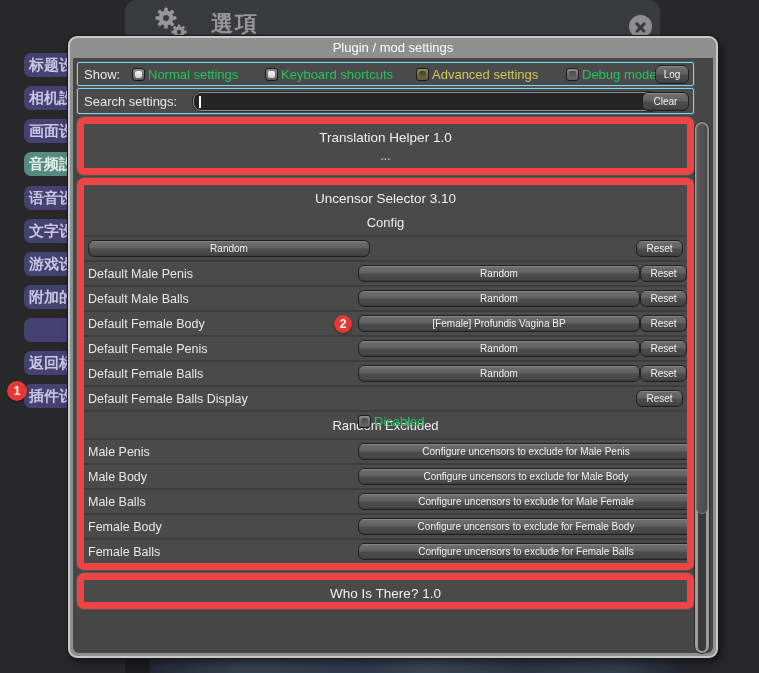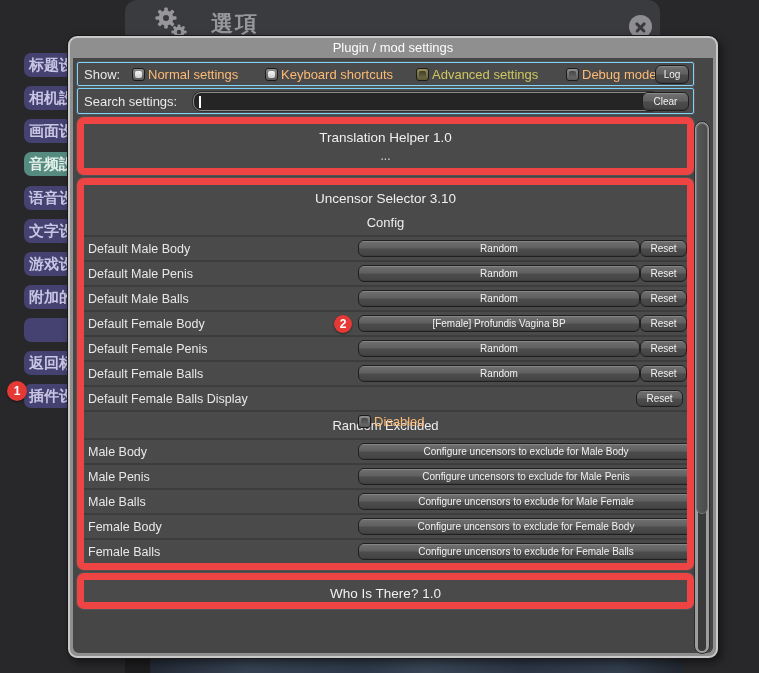--- a/index.html
+++ b/index.html
@@ -68,21 +68,21 @@
     padding:2px 26px 2px 4px;
   }
 
   .bar {
     position:relative; width:617px; height:24px; margin:2px 0;
     background:#4a4a4a; border:1px solid #7dd3fc; border-radius:2px;
     box-shadow:0 0 0 1px rgba(130,130,130,.25);
     color:#e9e9e9; font-size:13px;padding-left:35px;
   }
   .bar .inline-label { position:absolute; left:6px; top:4px; }
-  .toggle-item { position:absolute; top:4px; display:flex; align-items:center; color:#fdba74; cursor:pointer; }
+  .toggle-item { position:absolute; top:4px; display:flex; align-items:center; color:#22c55e; cursor:pointer; }
   .toggle-item.accent { color:#cfc65f; }
 
   .checkbox {
     width:13px; height:13px; border-radius:3px; border:1px solid #1c1c1c;
     background:linear-gradient(180deg,#8d8d8d,#595959);
     position:relative; margin-right:3px; flex:none; cursor:pointer;
   }
   .checkbox::after {
     content:""; position:absolute; left:2px; right:2px; top:2px; bottom:2px; border-radius:2px;
     background:linear-gradient(180deg,#474747,#666);
@@ -237,21 +237,20 @@
     <div class="panel">
       <div class="panel-title">Translation Helper 1.0</div>
       <div class="panel-sub">...</div>
     </div>
 
     <div class="panel">
       <div class="panel-title">Uncensor Selector 3.10</div>
       <div class="section-hd first">Config</div>
 
       <div class="crow">
-        <span class="lbl">Default Male Body</span>
         <div class="btn drop-btn">Random</div>
         <div class="btn reset-btn">Reset</div>
       </div>
       <div class="crow">
         <span class="lbl">Default Male Penis</span>
         <div class="btn drop-btn">Random</div>
         <div class="btn reset-btn">Reset</div>
       </div>
       <div class="crow">
         <span class="lbl">Default Male Balls</span>
@@ -279,28 +278,28 @@
         <span class="toggle-item">
           <span class="checkbox"></span>
           <span>Disabled</span>
         </span>
         <div class="btn reset-btn">Reset</div>
       </div>
 
       <div class="section-hd">Random Excluded</div>
 
       <div class="crow">
+        <span class="lbl">Male Penis</span>
+        <div class="btn cfg-btn">Configure uncensors to exclude for Male Penis</div>
+      </div>
+      <div class="crow">
         <span class="lbl">Male Body</span>
         <div class="btn cfg-btn">Configure uncensors to exclude for Male Body</div>
       </div>
       <div class="crow">
-        <span class="lbl">Male Penis</span>
-        <div class="btn cfg-btn">Configure uncensors to exclude for Male Penis</div>
-      </div>
-      <div class="crow">
         <span class="lbl">Male Balls</span>
         <div class="btn cfg-btn">Configure uncensors to exclude for Male Female</div>
       </div>
       <div class="crow">
         <span class="lbl">Female Body</span>
         <div class="btn cfg-btn">Configure uncensors to exclude for Female Body</div>
       </div>
       <div class="crow">
         <span class="lbl">Female Balls</span>
         <div class="btn cfg-btn">Configure uncensors to exclude for Female Balls</div>

